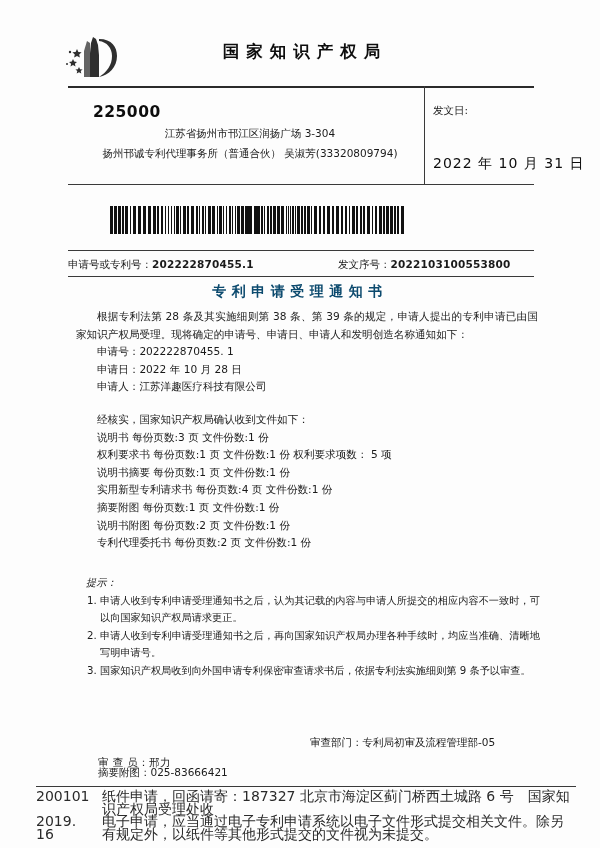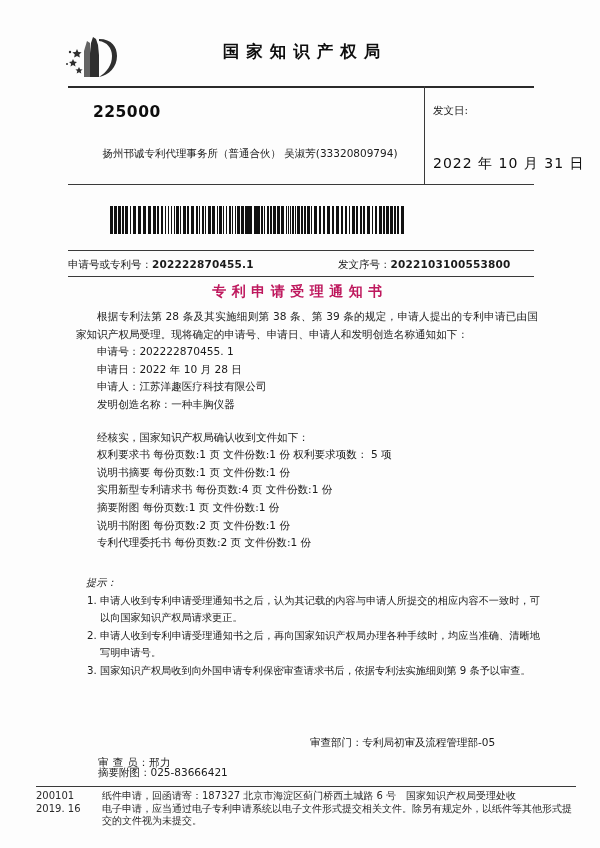--- a/index.html
+++ b/index.html
@@ -127,21 +127,21 @@
 
   
   .doc-title {
     position: absolute;
     left: 150px; top: 283px;
     width: 300px;
     text-align: center;
     font-size: 14px;
     font-weight: bold;
     letter-spacing: 5.5px;
-    color: #be185d;
+    color: #0c4a6e;
   }
 
   
   .body {
     position: absolute;
     left: 76px; top: 308px;
     width: 462px;
     font-size: 10.6px;
     line-height: 17.6px;
     color: #1a1a1a;
@@ -185,21 +185,21 @@
     position: absolute;
     left: 98px; top: 766px;
     font-size: 10.5px;
   }
 
   
   .footer {
     position: absolute;
     left: 36px; top: 790px;
     width: 540px;
-    font-size: 10px;
+    font-size: 14px;
     line-height: 12.6px;
     color: #2a2a2a;
   }
   .footer-row { position: relative; min-height: 12.6px; }
   .footer-code {
     position: absolute;
     left: 0; top: 0;
     width: 56px;
   }
   .footer-text {
@@ -230,20 +230,21 @@
     <div class="org-title">国家知识产权局</div>
   </div>
 
   <div class="rule thick" style="left:68px; top:86px; width:466px;"></div>
 
   <div class="vrule" style="left:424px; top:86px; height:98px;"></div>
 
   <div class="rule" style="left:68px; top:184px; width:466px;"></div>
 
   <div class="postcode">225000</div>
+  <div class="addr-line1">江苏省扬州市邗江区润扬广场 3-304</div>
   <div class="addr-line2">扬州邗诚专利代理事务所（普通合伙） 吴淑芳(33320809794)</div>
 
   <div class="issue-label">发文日:</div>
   <div class="issue-date">2022 年 10 月 31 日</div>
 
   <div class="barcode" id="barcode-left" style="left:110px; top:206px; width:150px;">
       <i style="width: 3px; margin-right: 1px;"></i>
       <i style="width: 3px; margin-right: 1px;"></i>
       <i style="width: 3px; margin-right: 1px;"></i>
       <i style="width: 2px; margin-right: 1px;"></i>
@@ -344,23 +345,23 @@
     </div>
   </div>
 
   <div class="doc-title">专利申请受理通知书</div>
 
   <div class="body">
     <div class="para">根据专利法第 28 条及其实施细则第 38 条、第 39 条的规定，申请人提出的专利申请已由国家知识产权局受理。现将确定的申请号、申请日、申请人和发明创造名称通知如下：</div>
     <div class="kv">申请号：202222870455. 1</div>
     <div class="kv">申请日：2022 年 10 月 28 日</div>
     <div class="kv">申请人：江苏洋趣医疗科技有限公司</div>
-    <div class="kv">发明创造名称：一种丰胸仪器</div>
     <div class="gap-md"></div>
     <div class="kv">经核实，国家知识产权局确认收到文件如下：</div>
+    <div class="kv">说明书 每份页数:3 页 文件份数:1 份</div>
     <div class="kv">权利要求书 每份页数:1 页 文件份数:1 份 权利要求项数： 5 项</div>
     <div class="kv">说明书摘要 每份页数:1 页 文件份数:1 份</div>
     <div class="kv">实用新型专利请求书 每份页数:4 页 文件份数:1 份</div>
     <div class="kv">摘要附图 每份页数:1 页 文件份数:1 份</div>
     <div class="kv">说明书附图 每份页数:2 页 文件份数:1 份</div>
     <div class="kv">专利代理委托书 每份页数:2 页 文件份数:1 份</div>
   </div>
 
   <div class="notes">
     <div class="note-head">提示：</div>

